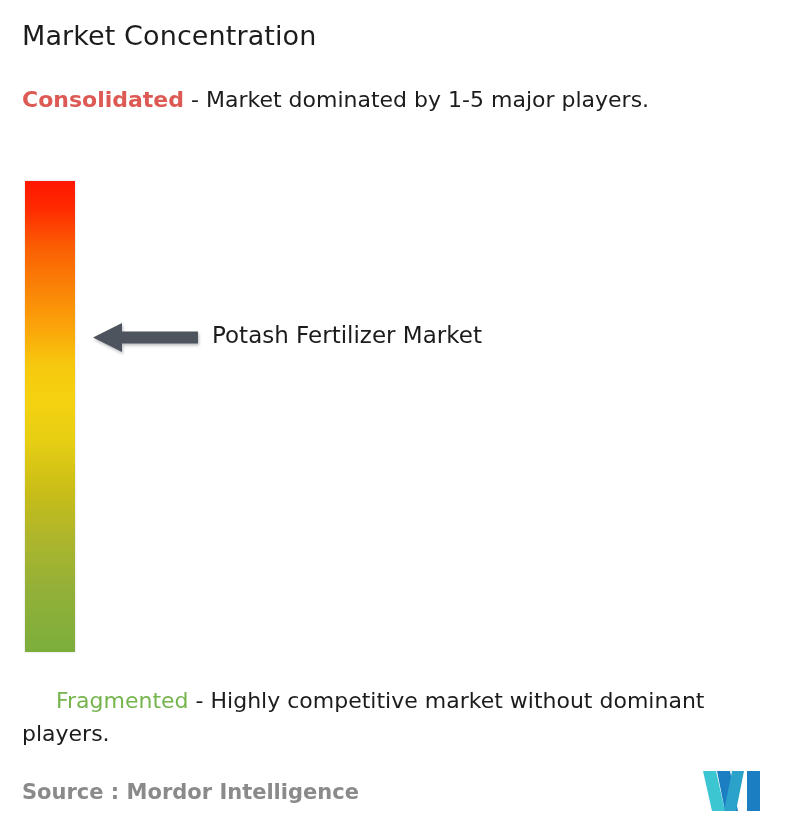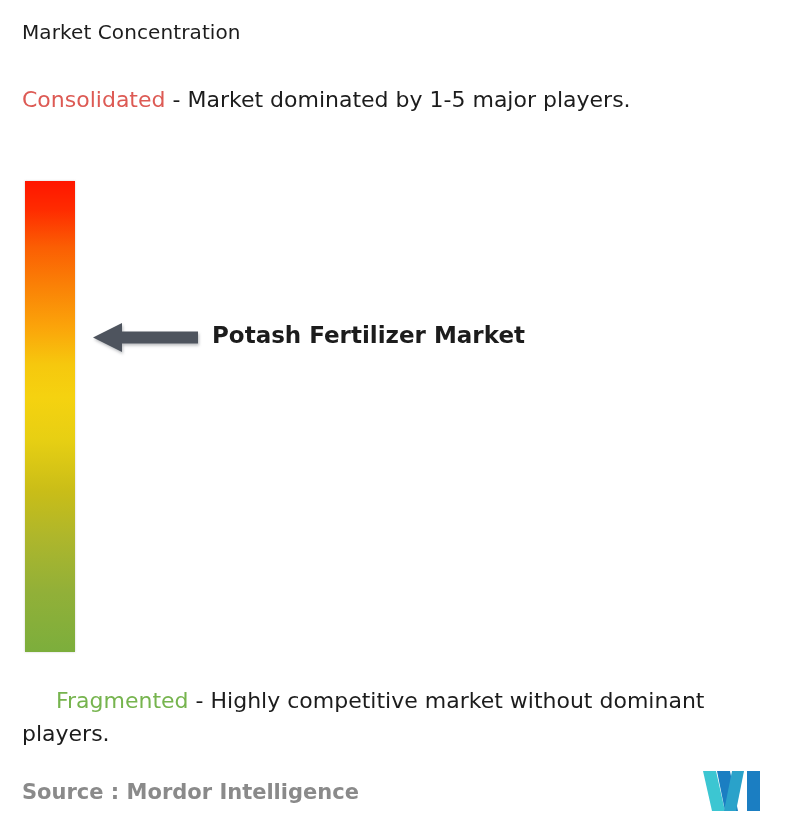--- a/index.html
+++ b/index.html
@@ -14,21 +14,21 @@
     color: #1a1a1a;
     position: relative;
     overflow: hidden;
   }
 
   
   .title {
     position: absolute;
     left: 22px;
     top: 20px;
-    font-size: 20px;
+    font-size: 27px;
     font-weight: 400;
     color: #1c1c1c;
     letter-spacing: 0.1px;
     white-space: nowrap;
   }
 
   
   .caption-top {
     position: absolute;
     left: 22px;
@@ -44,20 +44,21 @@
     left: 22px;
     top: 684px;
     width: 768px;
     font-size: 22px;
     line-height: 33px;
     color: #1c1c1c;
     font-weight: 400;
   }
   .kw-consolidated {
     color: #dd5a54;
+    font-weight: bold;
   }
   .kw-fragmented {
     color: #76b44e;
     margin-left: 34px;
   }
   .kw-gap {
     display: inline-block;
     width: 7px;
   }
 
@@ -99,21 +100,21 @@
   }
   .arrow svg { display: block; }
 
   .arrow-label {
     position: absolute;
     left: 212px;
     top: 322px;
     font-size: 23px;
     color: #1c1c1c;
     white-space: nowrap;
-    font-weight: 700;
+    font-weight: 400;
   }
 
   
   .source {
     position: absolute;
     left: 22px;
     top: 780px;
     font-size: 21px;
     color: #8a8a8a;
     white-space: nowrap;

